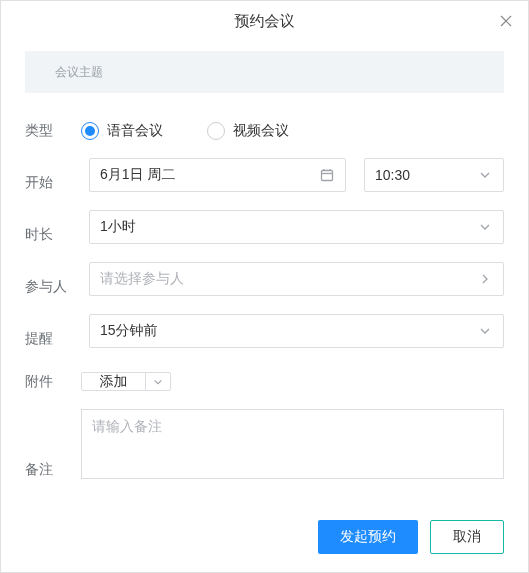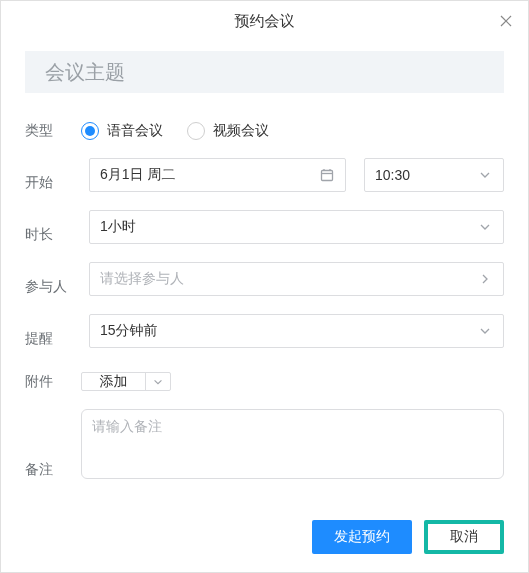--- a/index.html
+++ b/index.html
@@ -21,33 +21,33 @@
     width:20px; height:20px;
     display:flex; align-items:center; justify-content:center;
     cursor:pointer; color:#888;
   }
   .close-btn svg { width:12px; height:12px; stroke:#888; stroke-width:1.2; }
   .body { padding:10px 24px 0 24px; }
   .topic {
     width:100%; height:42px;
     background:#f1f4f7;
     border:none; outline:none;
-    padding:0 20px; font-size:20px;
+    padding:0 30px; font-size:12px;
     color:#333;
   }
   .topic::placeholder { color:#9aa0a6; }
   .form { margin-top:22px; }
   .row { display:flex; align-items:flex-end; margin-bottom:18px; }
   .label {
     width:56px; flex:none;
     font-size:14px; color:#6b7075;
     padding-top:7px;
   }
   .field { flex:1; display:flex; gap:10px; }
-  .radio-group { display:flex; gap:24px; align-items:center; padding-top:4px; }
+  .radio-group { display:flex; gap:44px; align-items:center; padding-top:4px; }
   .radio-opt { display:flex; align-items:center; gap:8px; cursor:pointer; font-size:14px; color:#333; }
   .radio-circle {
     width:18px; height:18px; border-radius:50%;
     border:1.5px solid #cfcfcf;
     display:flex; align-items:center; justify-content:center;
     position:relative;
   }
   .radio-circle.selected { border-color:#1e8cff; }
   .radio-circle.selected::after {
     content:""; width:10px; height:10px; border-radius:50%; background:#1e8cff;
@@ -69,38 +69,38 @@
   .attach-ctl {
     width:90px; height:19px; border:1px solid #dcdde0; border-radius:2px;
     display:flex; align-items:center; cursor:pointer;
   }
   .attach-ctl .value { flex:1; text-align:center; font-size:14px; color:#333; }
   .attach-ctl .divider { width:1px; height:100%; background:#dcdde0; }
   .attach-ctl .chev { width:24px; display:flex; align-items:center; justify-content:center; }
   .attach-ctl .chev svg { width:12px; height:12px; stroke:#a0a4aa; fill:none; stroke-width:1.3; }
   .remark {
     flex:1; height:70px;
-    border:1px solid #dcdde0; border-radius:6px;
+    border:1px solid #dcdde0; border-radius:0;
     font-size:14px; padding:8px 10px;
     resize:none; outline:none;
     font-family:inherit;
   }
   .remark::placeholder { color:#b0b3b8; }
   .footer {
     position:absolute; bottom:18px; right:24px;
     display:flex; gap:12px;
   }
   .btn {
     height:34px; padding:8px 22px;
     font-size:14px; border-radius:2px;
     display:flex; align-items:center; justify-content:center;
     cursor:pointer;
   }
   .btn-primary { background:#1e8cff; color:#fff; border:none; }
-  .btn-default { background:#fff; color:#333; border:4px solid #14b8a6; }
+  .btn-default { background:#fff; color:#333; border:1px solid #14b8a6; }
   .row.align-top .label { padding-top:7px; }
 </style>
 </head>
 <body>
 
 <div class="window">
 
   <div class="titlebar">
     <span>预约会议</span>
     <div class="close-btn">

